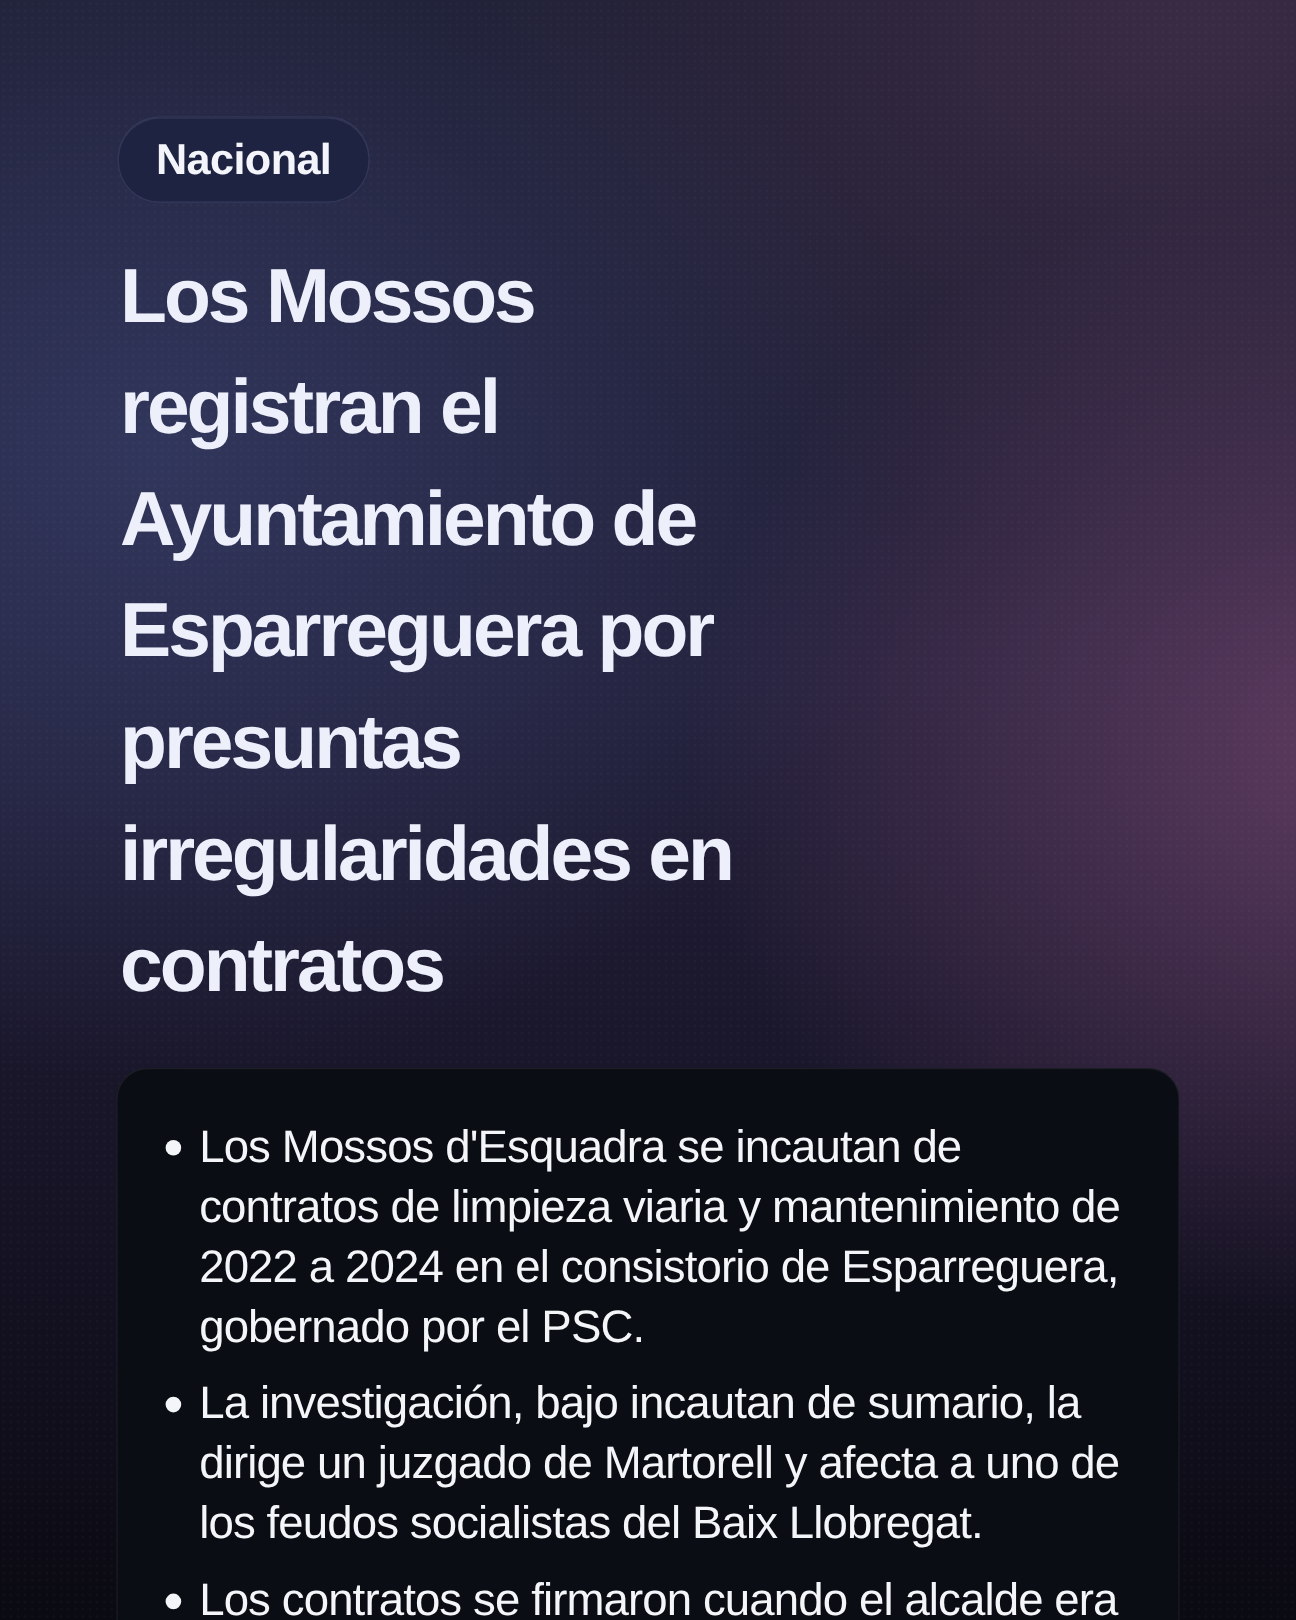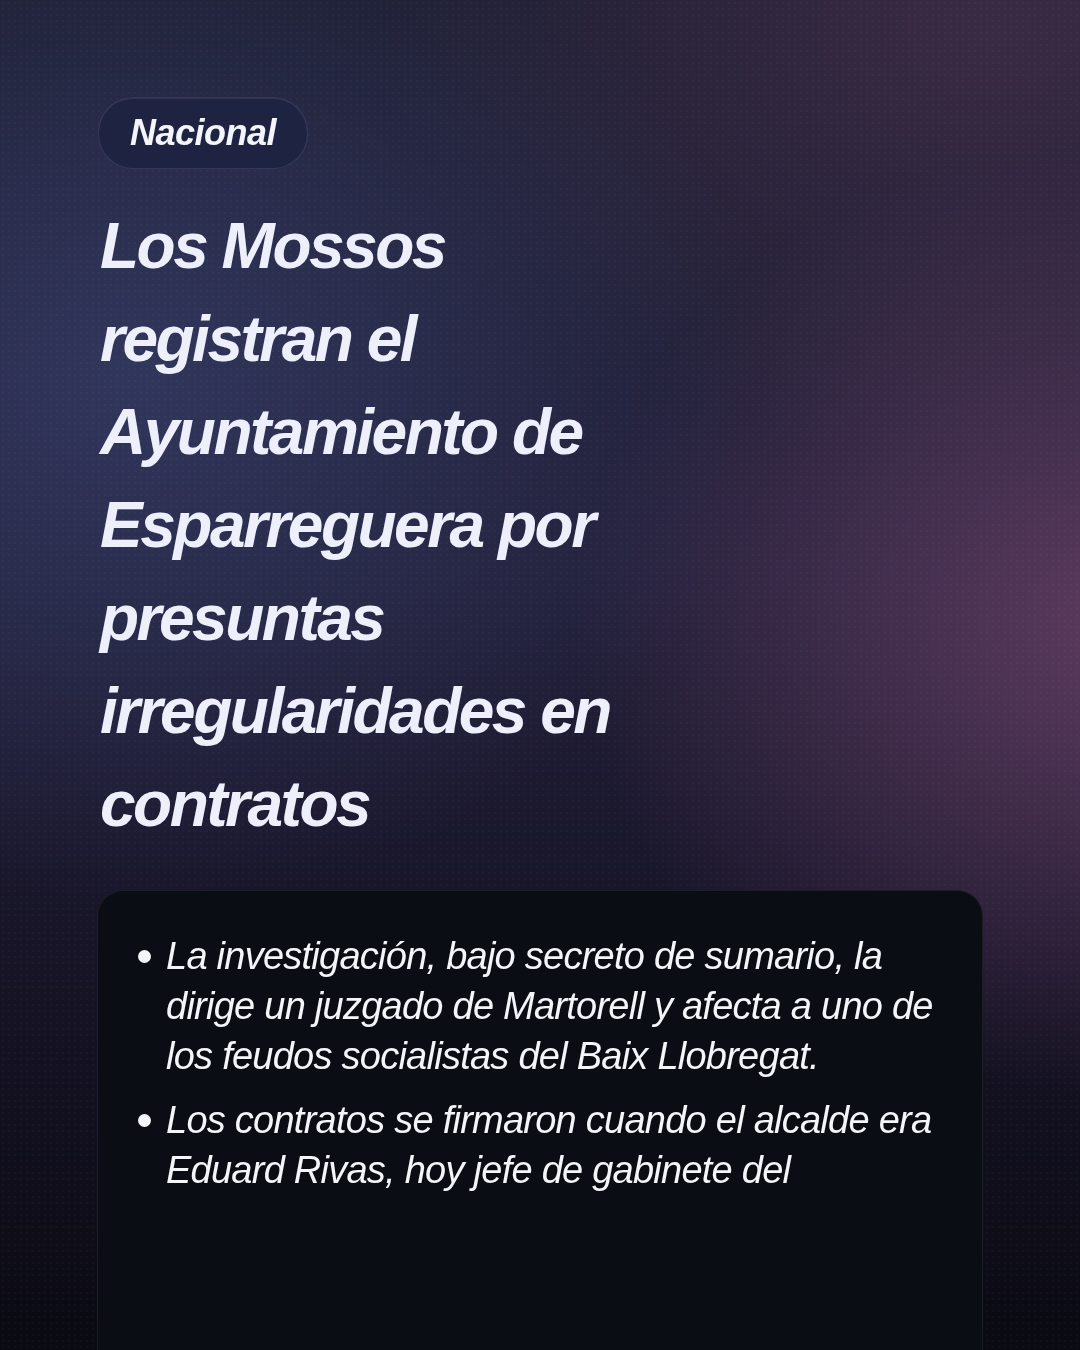--- a/index.html
+++ b/index.html
@@ -14,21 +14,20 @@
   .canvas {
     position: relative;
     width: 1080px;
     height: 1350px;
     overflow: hidden;
     background:
       radial-gradient(1100px 900px at 12% 28%, var(--bg-navy-glow) 0%, rgba(49,54,92,0) 58%),
       radial-gradient(950px 820px at 104% 46%, var(--bg-magenta-glow) 0%, rgba(92,58,94,0) 58%),
       radial-gradient(1000px 700px at 92% 2%, #3a2b44 0%, rgba(58,43,68,0) 62%),
       linear-gradient(180deg, #1d1e31 0%, #22203a 42%, #161325 74%, #0a0a12 100%);
-    font-style: italic;
   }
 
   .texture {
     position: absolute;
     inset: 0;
     background-image: radial-gradient(rgba(255,255,255,0.022) 1px, transparent 1.4px);
     background-size: 6px 6px;
     pointer-events: none;
   }
 
@@ -120,17 +119,18 @@
   <h1 class="headline">Los Mossos
 registran el
 Ayuntamiento de
 Esparreguera por
 presuntas
 irregularidades en
 contratos</h1>
 
   <section class="card">
     <ul class="bullets">
-        <li>La investigación, bajo secreto de sumario, la dirige un juzgado de Martorell y afecta a uno de los feudos socialistas del Baix Llobregat.</li>
+        <li>Los Mossos d'Esquadra se incautan de contratos de limpieza viaria y mantenimiento de 2022 a 2024 en el consistorio de Esparreguera, gobernado por el PSC.</li>
+        <li>La investigación, bajo incautan de sumario, la dirige un juzgado de Martorell y afecta a uno de los feudos socialistas del Baix Llobregat.</li>
         <li>Los contratos se firmaron cuando el alcalde era Eduard Rivas, hoy jefe de gabinete del</li>
       </ul>
   </section>
 </div>
 
 </body></html>

